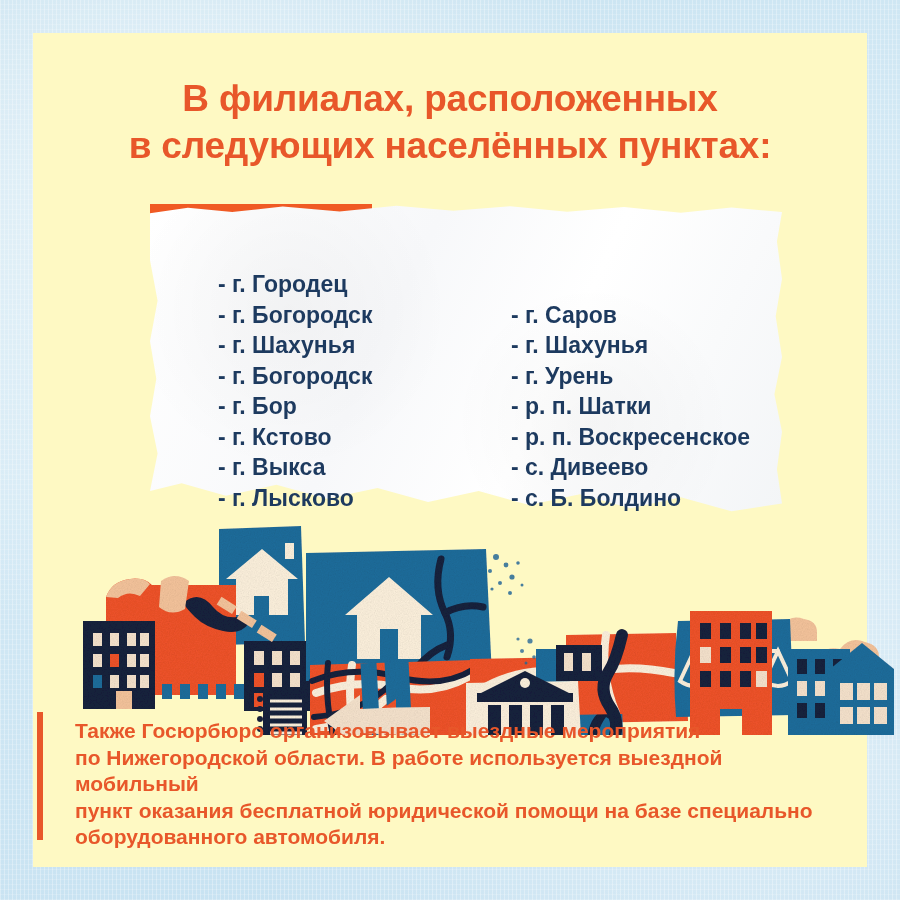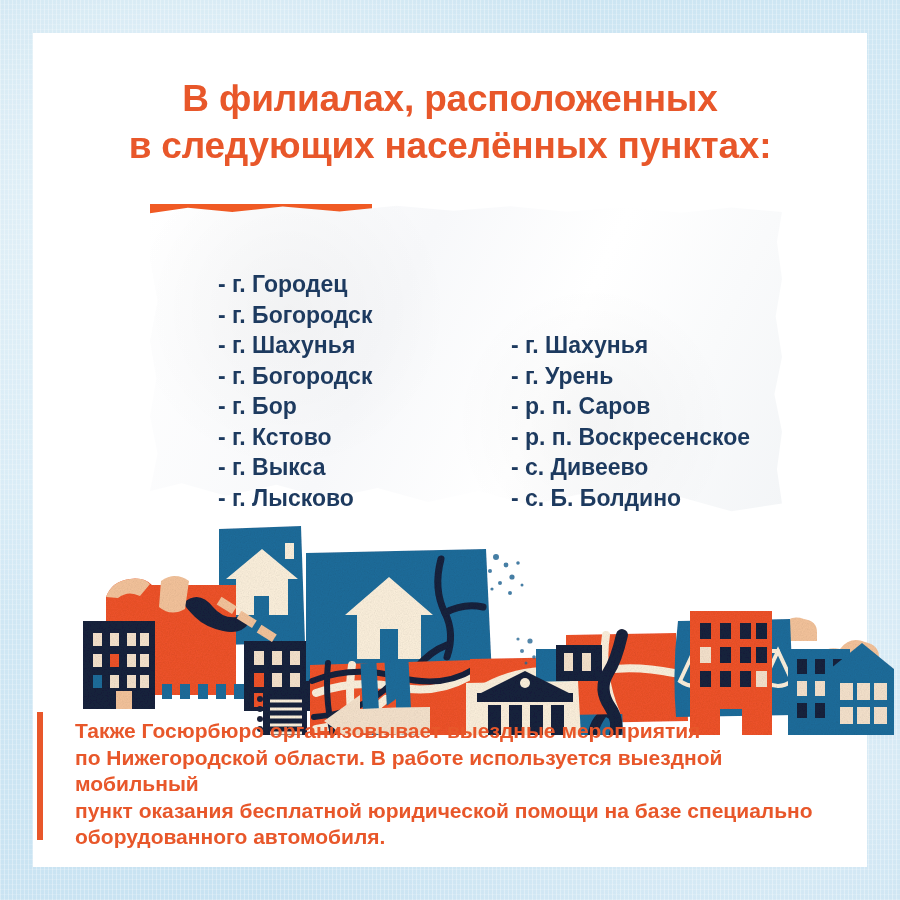--- a/index.html
+++ b/index.html
@@ -18,21 +18,21 @@
       repeating-linear-gradient(0deg, rgba(255,255,255,0.16) 0 1px, rgba(255,255,255,0) 1px 5px),
       radial-gradient(circle at 18% 22%, rgba(255,255,255,.55), rgba(255,255,255,0) 45%),
       radial-gradient(circle at 82% 78%, rgba(255,255,255,.45), rgba(255,255,255,0) 50%),
       linear-gradient(160deg,#c7e2f0 0%,#d3e9f5 40%,#c2dff0 100%);
     pointer-events:none;
   }
 
   
   .card{
     position:absolute;left:33px;top:33px;width:834px;height:834px;
-    background:#ffffff;
+    background:#fef9c3;
   }
 
   
   .title{
     position:absolute;left:0;top:42px;width:834px;
     text-align:center;
     color:#e8572a;
     font-size:37px;line-height:47px;
     font-weight:bold;
     letter-spacing:-0.2px;
@@ -122,23 +122,24 @@
         <div class="loc">- г. Городец</div>
         <div class="loc">- г. Богородск</div>
         <div class="loc">- г. Шахунья</div>
         <div class="loc">- г. Богородск</div>
         <div class="loc">- г. Бор</div>
         <div class="loc">- г. Кстово</div>
         <div class="loc">- г. Выкса</div>
         <div class="loc">- г. Лысково</div>
       </div>
       <div class="col col-right">
+        <div class="loc">- г. Саров</div>
         <div class="loc">- г. Шахунья</div>
         <div class="loc">- г. Урень</div>
-        <div class="loc">- р. п. Саров</div>
+        <div class="loc">- р. п. Шатки</div>
         <div class="loc">- р. п. Воскресенское</div>
         <div class="loc">- с. Дивеево</div>
         <div class="loc">- с. Б. Болдино</div>
       </div>
     </div>
 
     <div class="illo">
       <svg width="834" height="242" viewBox="0 0 834 242" xmlns="http://www.w3.org/2000/svg">
         <defs>
           <filter id="grain">

